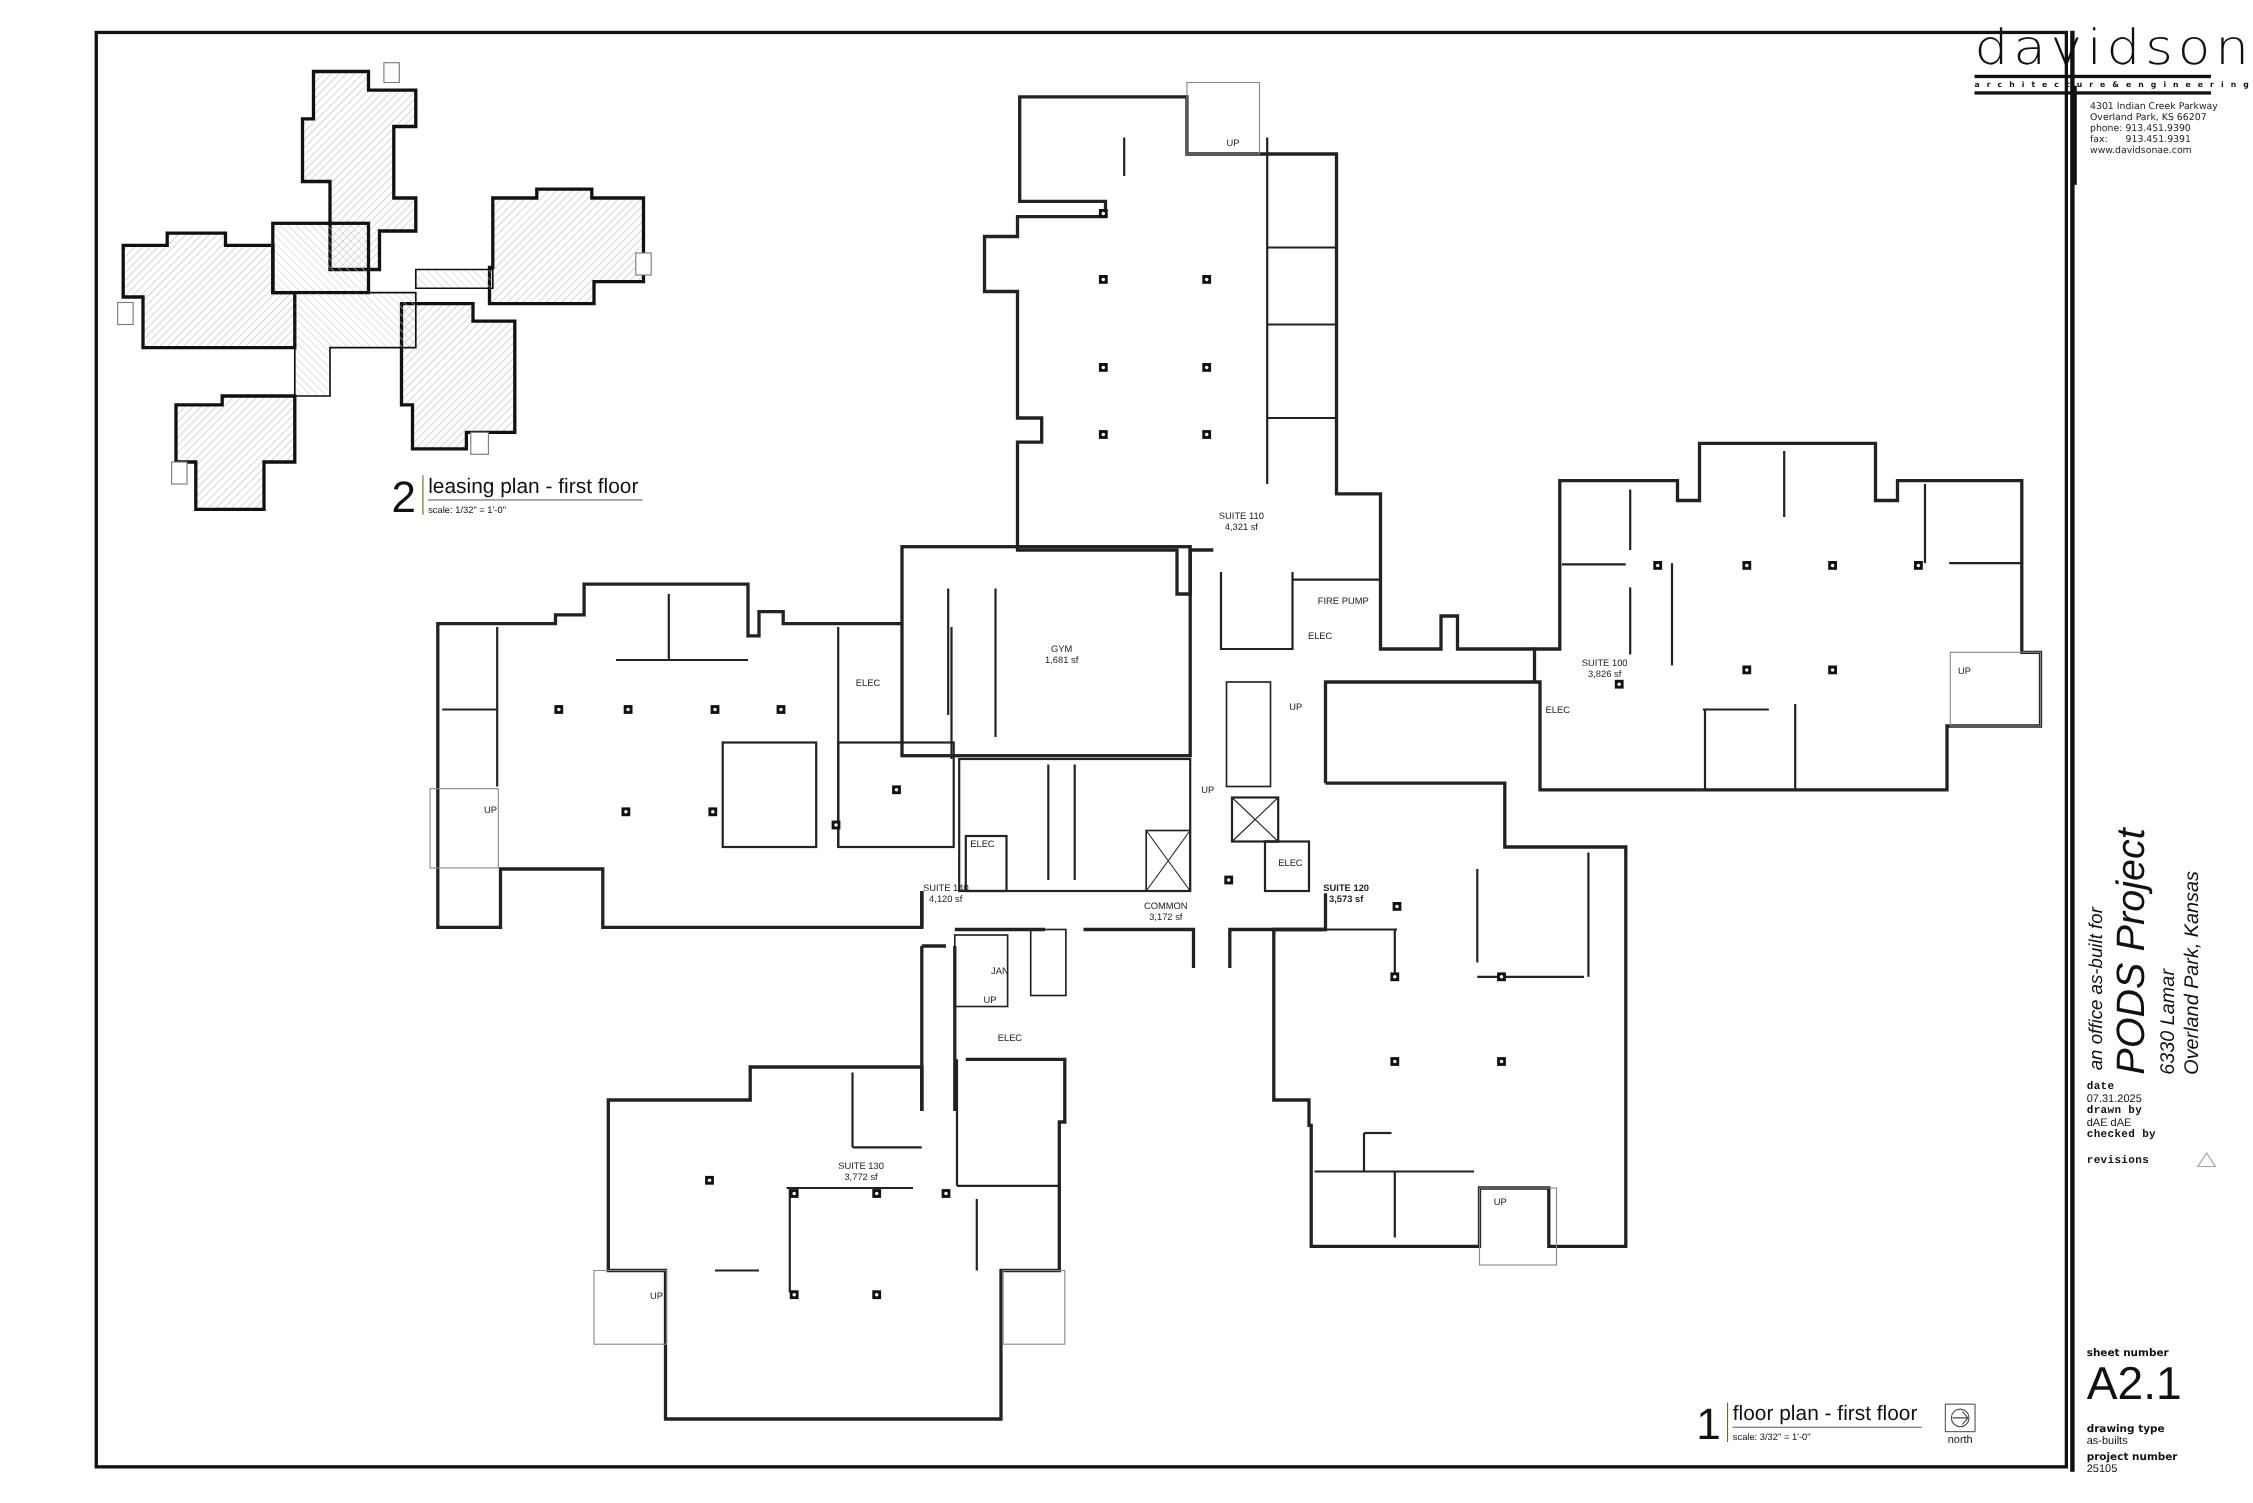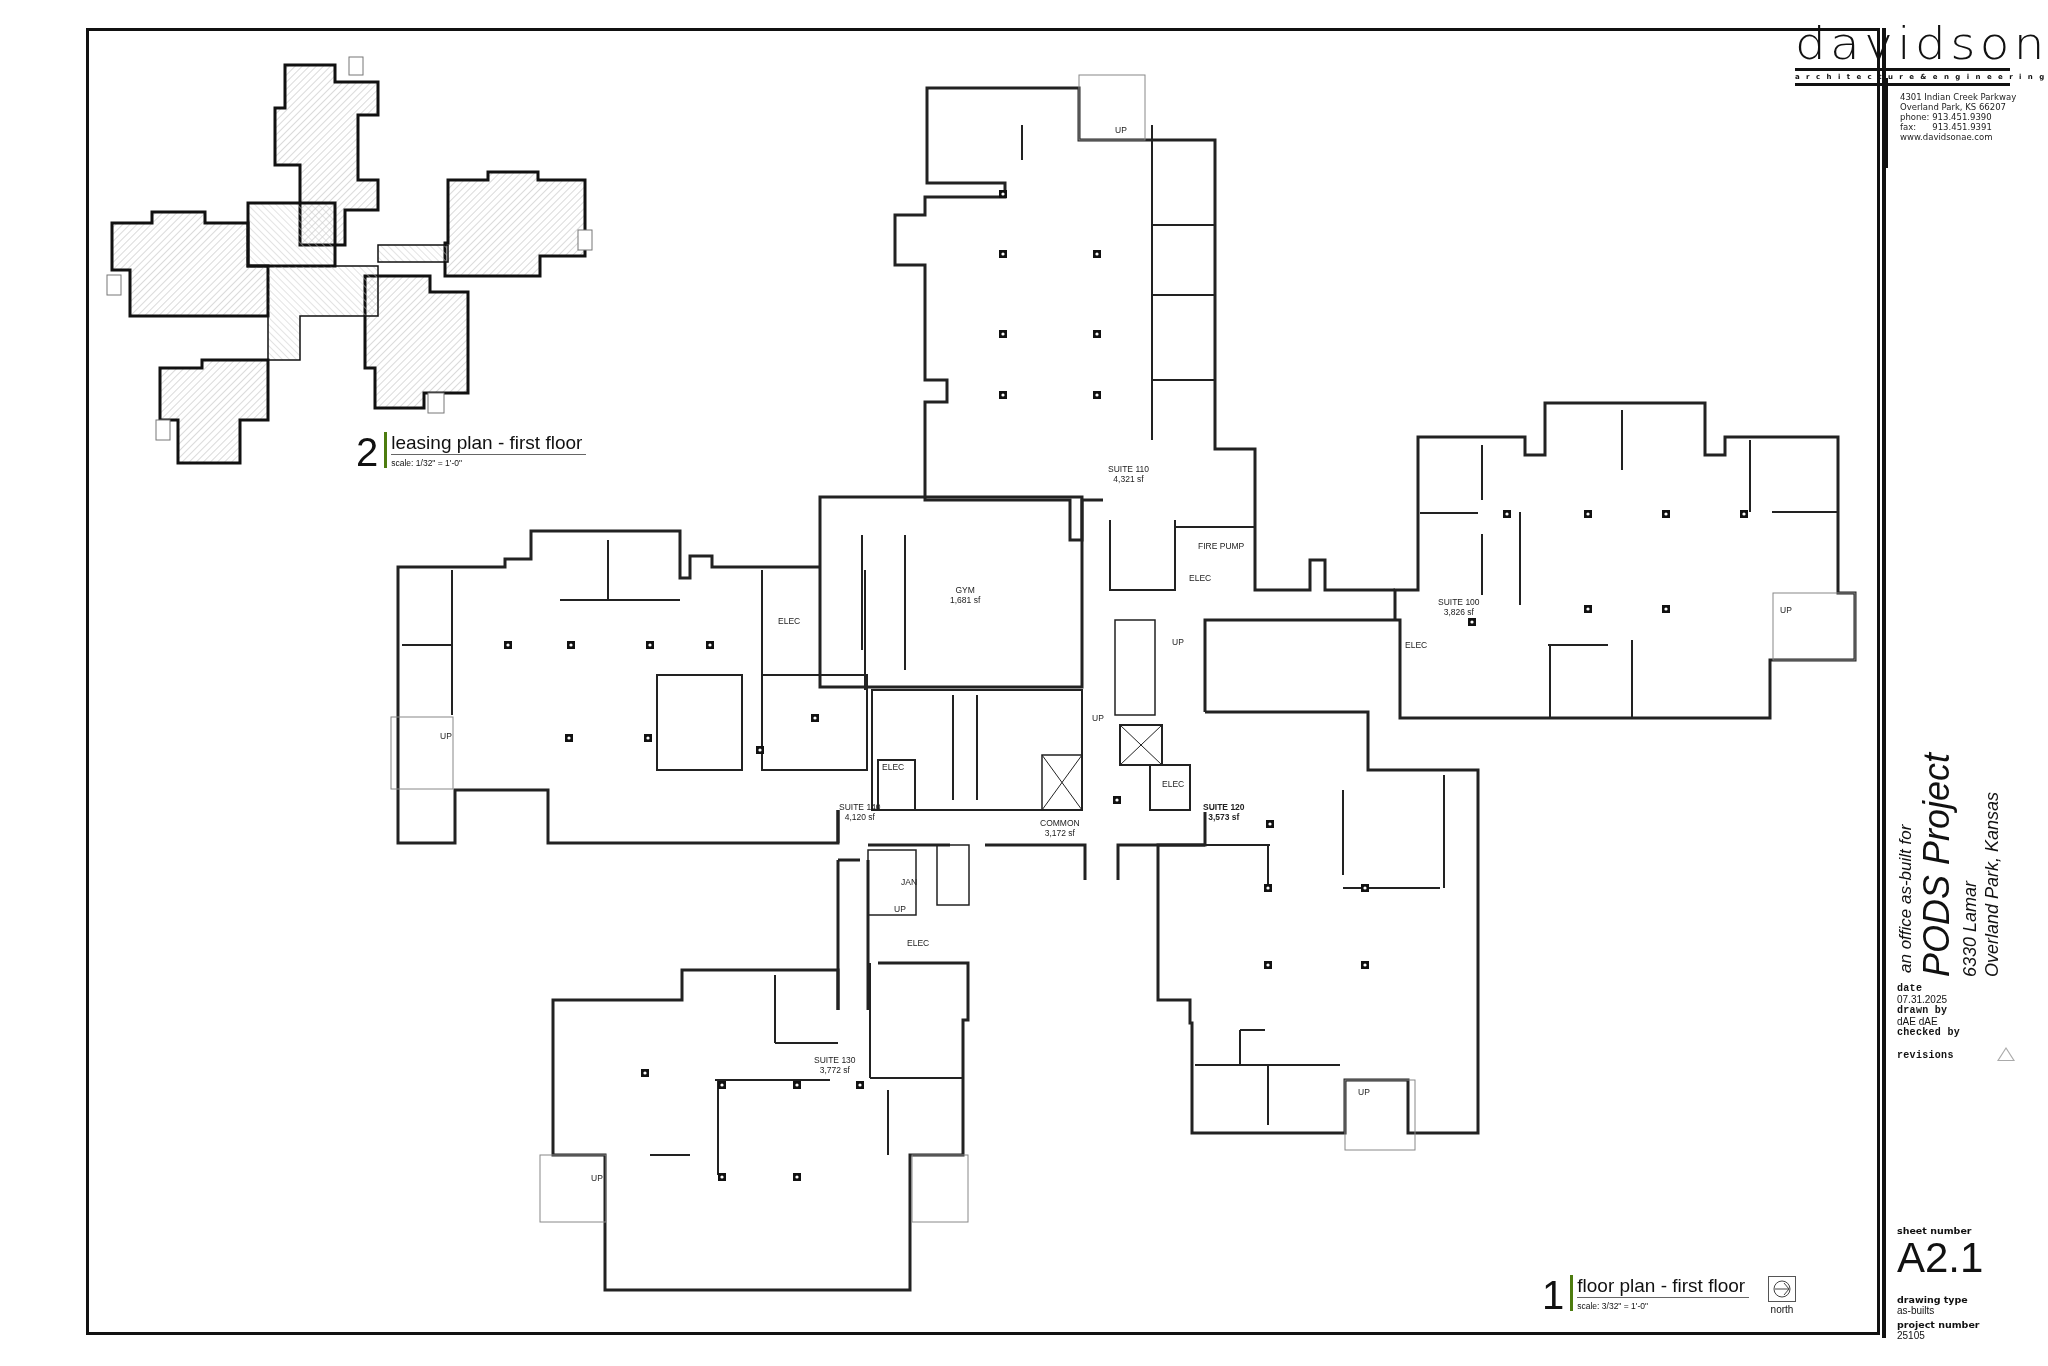--- a/index.html
+++ b/index.html
@@ -20,21 +20,21 @@
   .rot.c{left:70px;top:222px;font-size:18px;}
   .rot.d{left:92px;top:222px;font-size:18px;}
   .meta{position:absolute;left:1897px;font-size:10px;line-height:11px;}
   .meta .k{font-family:Liberation Mono, monospace;font-weight:bold;font-size:10px;letter-spacing:0.3px;}
   .sheet-no{position:absolute;left:1897px;top:1225px;}
   .sheet-big{font-size:42px;line-height:44px;}
   .tri{position:absolute;left:1997px;top:1047px;width:0;height:0;border-left:9px solid transparent;border-right:9px solid transparent;border-bottom:14px solid #aaa;}
   .tri:after{content:"";position:absolute;left:-7px;top:2px;border-left:7px solid transparent;border-right:7px solid transparent;border-bottom:11px solid #fff;}
   .plan-title{position:absolute;display:flex;align-items:flex-start;}
   .plan-title .num{font-size:40px;line-height:40px;margin-right:6px;}
-  .plan-title .txt{border-left:3px solid #4d7c0f;padding-left:4px;}
+  .plan-title .txt{border-left:1px solid #4d7c0f;padding-left:4px;}
   .plan-title .name{font-size:19px;line-height:22px;border-bottom:1.5px solid #666;padding-right:4px;}
   .plan-title .scale{font-size:8.5px;margin-top:3px;}
   .north{position:absolute;left:1768px;top:1276px;text-align:center;font-size:10px;}
   .north-box{width:26px;height:24px;border:1px solid #555;margin:0 auto 2px auto;display:flex;align-items:center;justify-content:center;}
   .lbl{position:absolute;font-size:8.5px;text-align:center;line-height:10px;color:#222;}
 </style>
 </head>
 <body>
 
 <div class="frame"></div>
@@ -284,21 +284,21 @@
     <div>4,120 sf</div>
 </div>
 <div class="lbl" style="left:1040px;top:818px;">
   <div>COMMON</div>
     <div>3,172 sf</div>
 </div>
 <div class="lbl" style="left:1203px;top:802px;font-weight:bold;">
   <div>SUITE 120</div>
     <div>3,573 sf</div>
 </div>
-<div class="lbl" style="left:814px;top:1055px;">
+<div class="lbl" style="left:762px;top:1055px;">
   <div>SUITE 130</div>
     <div>3,772 sf</div>
 </div>
 
 <div class="lbl" style="left:1198px;top:541px;">FIRE PUMP</div>
 <div class="lbl" style="left:1189px;top:573px;">ELEC</div>
 <div class="lbl" style="left:778px;top:616px;">ELEC</div>
 <div class="lbl" style="left:1405px;top:640px;">ELEC</div>
 <div class="lbl" style="left:882px;top:762px;">ELEC</div>
 <div class="lbl" style="left:1162px;top:779px;">ELEC</div>

